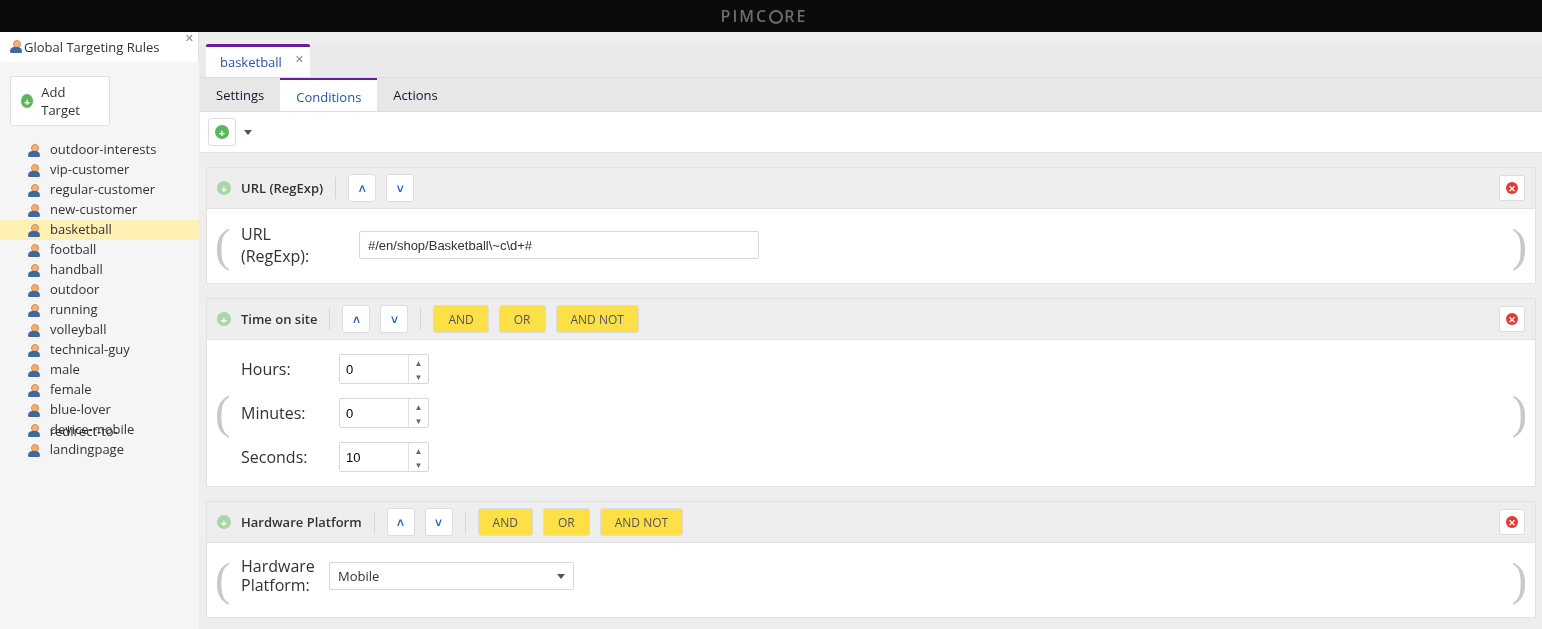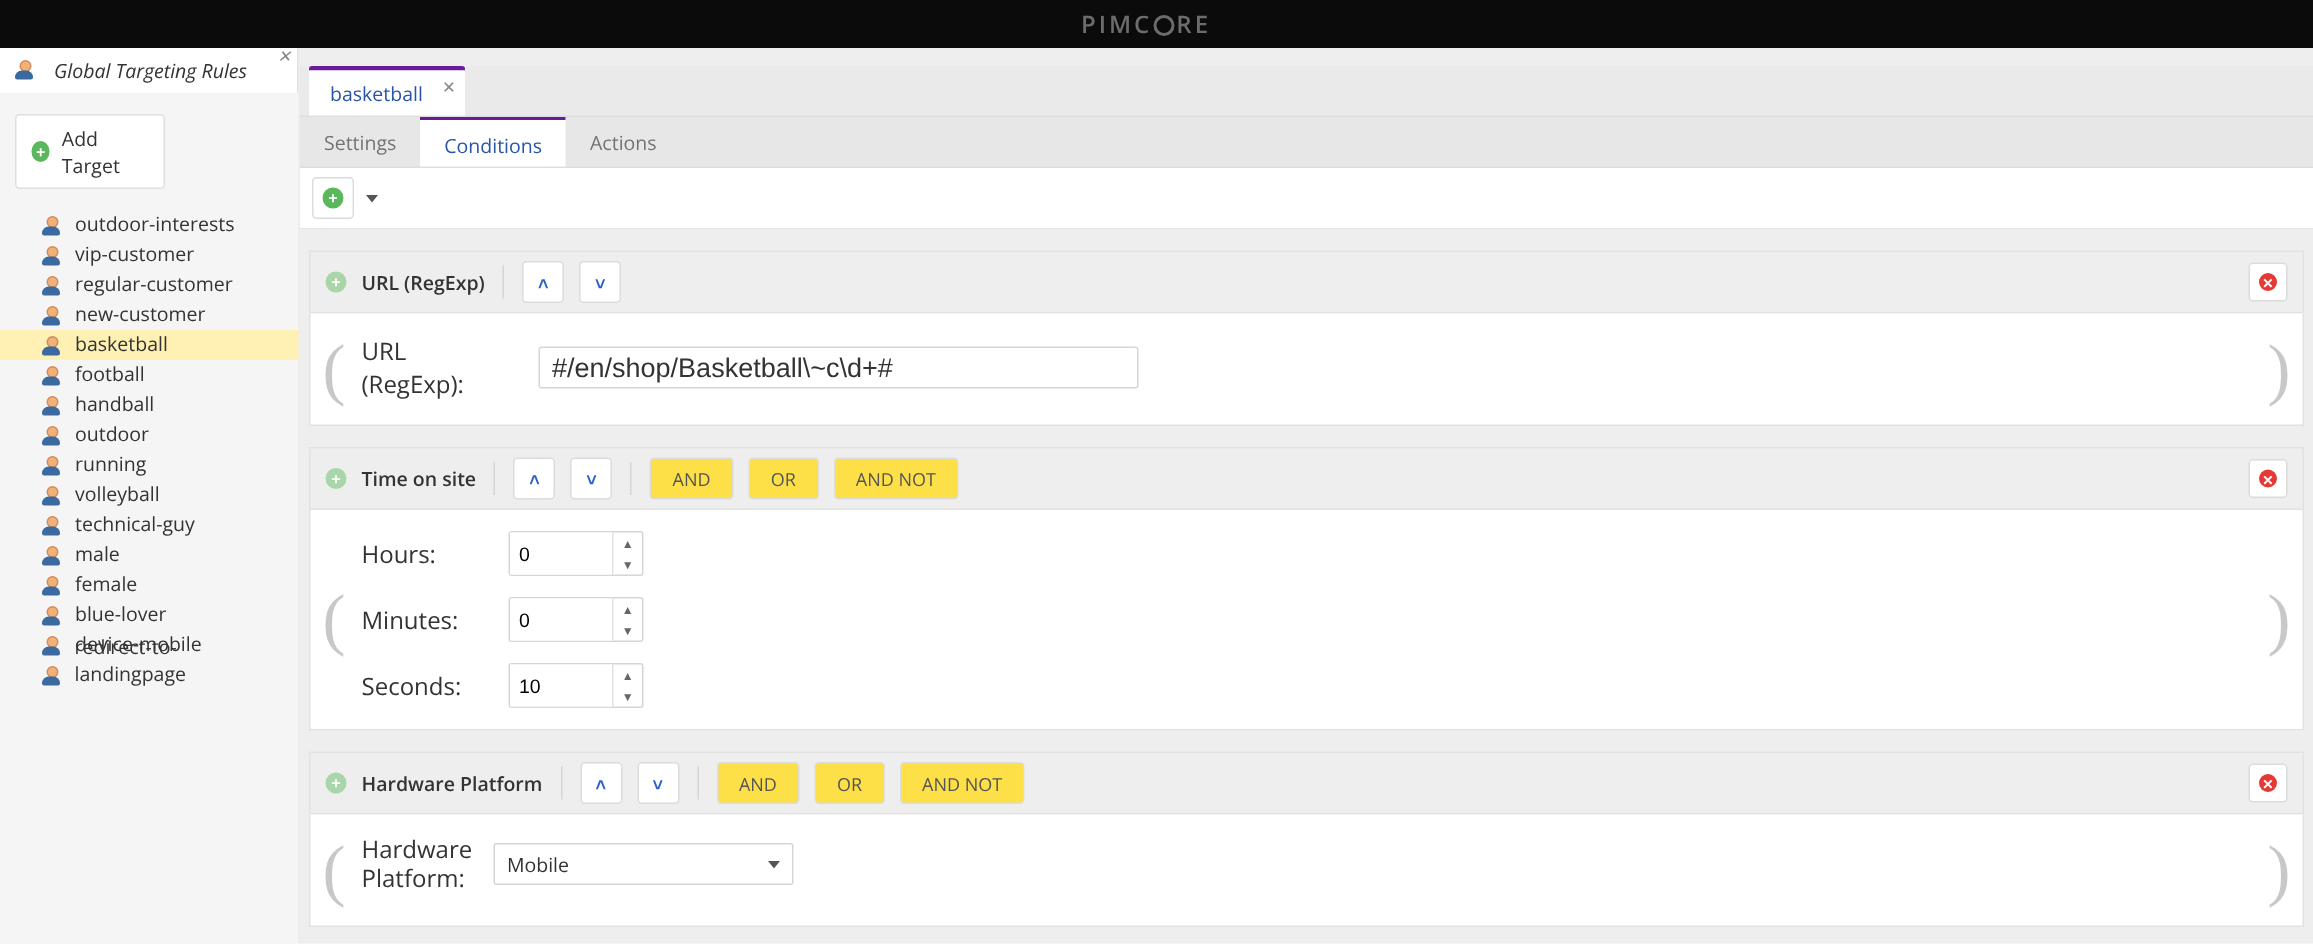--- a/index.html
+++ b/index.html
@@ -2,37 +2,37 @@
 <html><head>
 <meta charset="utf-8">
 <style>
 * { box-sizing: border-box; margin: 0; padding: 0; }
 body { font-family: "Segoe UI", "Open Sans", Arial, sans-serif; font-size: 13px; color: #333; background:#fff; width:1542px; height:629px; overflow:hidden;}
 .topbar { height:32px; background:#0b0b0b; display:flex; justify-content:center; align-items:center; padding-right:14px;}
 .brand { color:#6c6c6c; letter-spacing:2px; font-weight:600; font-size:16px; }
 .brand .o { display:inline-block; width:14px; height:14px; border:2px solid #6c6c6c; border-radius:50%; vertical-align:-2px; margin:0 1px;}
 .layout { display:flex; height:calc(629px - 32px); }
 .sidebar { width:200px; background:#f5f5f5; border-right:1px solid #ececec; display:flex; flex-direction:column;}
-.side-tab { display:flex; align-items:center; gap:12px; padding:7px 10px; background:#fff; border-right:1px solid #e0e0e0; position:relative; height:30px;font-style:italic;}
+.side-tab { display:flex; align-items:center; gap:0; padding:7px 10px; background:#fff; border-right:1px solid #e0e0e0; position:relative; height:30px;}
 .side-tab .close { position:absolute; right:4px; top:-2px; color:#888; font-size:11px; cursor:pointer;}
 .user-icon { width:14px; height:14px; display:inline-block; position:relative;}
 .user-icon::before { content:""; position:absolute; width:6px; height:6px; background:#f1b27a; border:1px solid #d48a5a; border-radius:50%; left:3px; top:0;}
 .user-icon::after { content:""; position:absolute; width:12px; height:6px; background:#3b6aa0; border-radius:6px 6px 2px 2px; left:0; top:7px;}
 .add-btn { margin:14px 10px; background:#fff; border:1px solid #e0e0e0; border-radius:3px; display:flex; align-items:center; gap:8px; padding:6px 10px; cursor:pointer; width:100px;}
 .plus-icon { width:14px; height:14px; border-radius:50%; background:#5bb75b; color:#fff; display:flex; align-items:center; justify-content:center; font-size:11px; font-weight:bold; line-height:1;}
 .plus-icon.soft { background:#a9d6a9;}
 .rule-list { display:flex; flex-direction:column;}
 .rule { display:flex; align-items:flex-end; gap:8px; padding:2px 10px 2px 28px; cursor:pointer; height:20px;}
 .rule.selected { background:#fff0b3;}
 .main { flex:1; background:#eeeeee; display:flex; flex-direction:column; overflow:hidden;}
 .tabstrip { height:34px; background:#eaeaea; display:flex; align-items:flex-end; padding-left:6px; margin-top:12px; border-bottom:1px solid #ddd;}
 .tab { background:#fff; border-top:3px solid #6a1b9a; padding:6px 28px 6px 14px; position:relative; color:#2855a5; border-radius:2px 2px 0 0;}
 .tab .close { position:absolute; right:6px; top:4px; color:#888; font-size:11px; cursor:pointer;}
 .subtabs { height:34px; background:#e7e7e7; display:flex; align-items:stretch; border-bottom:1px solid #ddd;}
-.subtab { padding:8px 16px; color:#737373; cursor:pointer;}
+.subtab { padding:8px 16px; color:#0f172a; cursor:pointer;}
 .subtab.active { background:#fff; color:#2855a5; border-top:2px solid #6a1b9a;}
 .toolbar { background:#fff; padding:6px 8px; border-bottom:1px solid #e5e5e5; display:flex; gap:4px; align-items:center;}
 .icon-btn { border:1px solid #dcdcdc; background:#fff; border-radius:3px; min-width:28px; height:28px; display:flex; align-items:center; justify-content:center; cursor:pointer; font-size:12px;}
 .caret-down { width:0; height:0; border-left:4px solid transparent; border-right:4px solid transparent; border-top:5px solid #555;}
 .cond-wrap { padding:0 6px; overflow:auto; flex:1;}
 .cond { margin-top:14px;}
 .cond-head { background:#eeeeee; border:1px solid #e2e2e2; padding:6px 10px; display:flex; align-items:center; gap:10px;}
 .cond-title { font-weight:600; color:#333;}
 .sep { width:1px; height:22px; background:#d5d5d5; margin:0 2px;}
 .chev { color:#2a62c8; font-weight:bold;}
@@ -40,26 +40,26 @@
 .op-btn.active { background:#fde047;}
 .spacer { flex:1;}
 .del-btn { width:26px; height:26px; border:1px solid #dcdcdc; background:#fff; border-radius:3px; display:flex; align-items:center; justify-content:center; cursor:pointer;}
 .del-x { width:12px; height:12px; border-radius:50%; background:#e53935; color:#fff; display:flex; align-items:center; justify-content:center; font-size:9px; font-weight:bold; line-height:1;}
 .cond-body { background:#fff; border:1px solid #e2e2e2; border-top:none; padding:14px 8px; display:flex; align-items:stretch;}
 .paren { font-size:46px; color:#c8c8c8; font-family:Georgia, serif; line-height:1; width:18px; display:flex; align-items:center;}
 .fields { flex:1; padding:0 8px; display:flex; flex-direction:column; gap:14px;}
 .row { display:flex; align-items:center; gap:18px;}
 .row label { width:100px; color:#333; font-size:16px;}
 .row label.wide { width:80px;}
-.tinput { width:400px; height:28px; border:1px solid #d6d6d6; border-radius:2px; padding:0 8px; font-size:18px; color:#333;}
+.tinput { width:400px; height:28px; border:1px solid #d6d6d6; border-radius:2px; padding:0 8px; font-size:13px; color:#333;}
 .spin { width:90px; height:30px; border:1px solid #d6d6d6; border-radius:2px; display:flex;}
 .spin input { border:none; width:68px; padding:0 6px; font-size:13px;}
 .spin .arrows { width:20px; border-left:1px solid #e2e2e2; display:flex; flex-direction:column;}
 .spin .arrows div { flex:1; display:flex; align-items:center; justify-content:center; font-size:8px; color:#666; cursor:pointer;}
-.combo { width:200px; height:28px; border:1px solid #d6d6d6; border-radius:2px; display:flex; align-items:center; justify-content:space-between; padding:0 8px; cursor:pointer;}
+.combo { width:245px; height:28px; border:1px solid #d6d6d6; border-radius:2px; display:flex; align-items:center; justify-content:space-between; padding:0 8px; cursor:pointer;}
 </style>
 </head>
 <body>
 
 <div class="topbar">
   <div class="brand">PIMC<span class="o"></span>RE</div>
 </div>
 
 <div class="layout">
   <aside class="sidebar">

